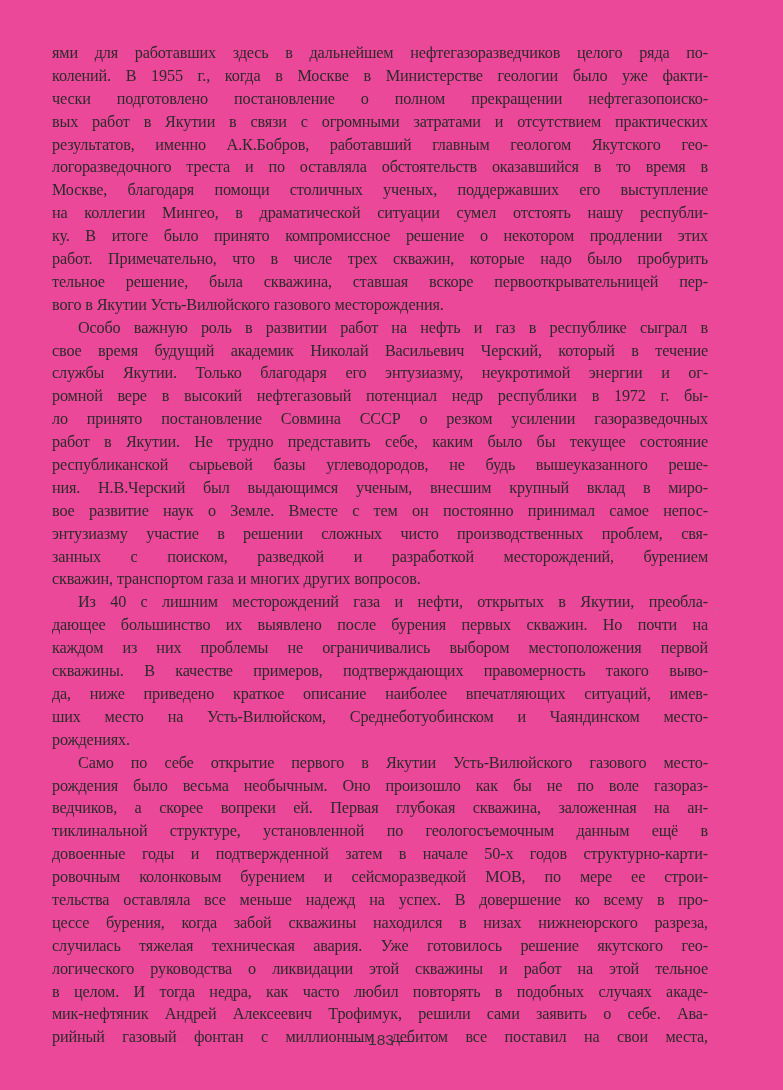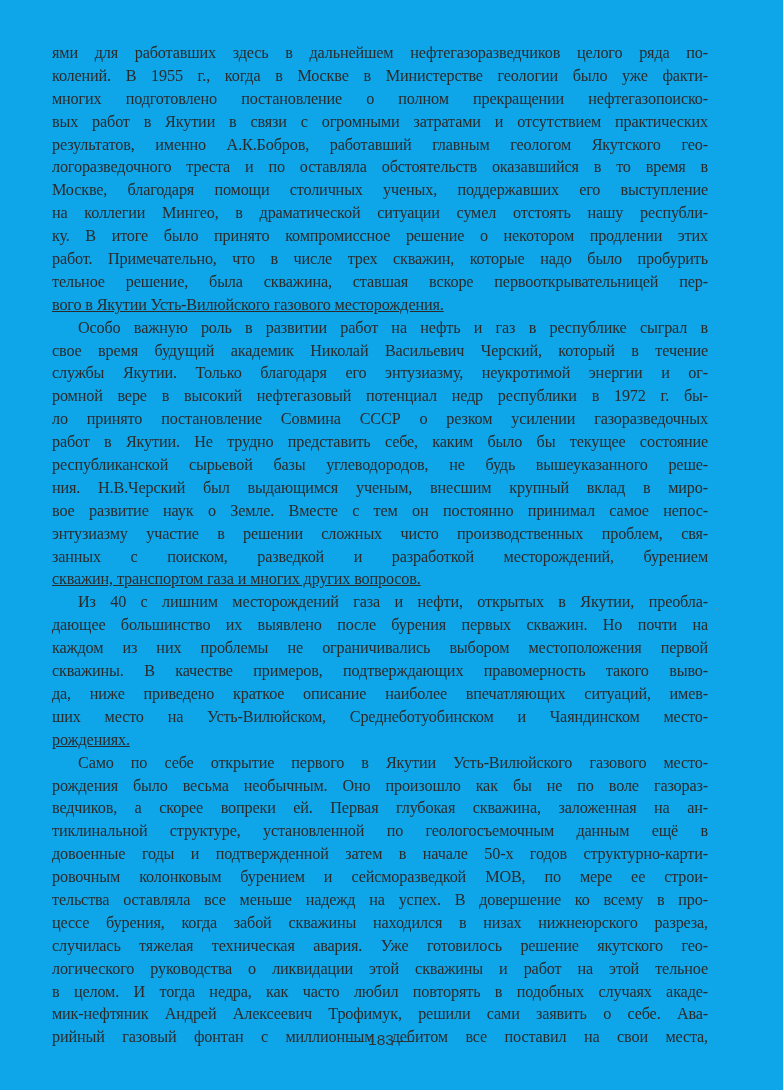--- a/index.html
+++ b/index.html
@@ -11,21 +11,21 @@
     width: 783px;
     height: 1090px;
     position: relative;
     overflow: hidden;
   }
   .page {
     position: absolute;
     left: 0; top: 0;
     width: 783px;
     height: 1090px;
-    background: #0ea5e9;
+    background: #ec4899;
   }
   .text-column {
     position: absolute;
     left: 52px;
     top: 42px;
     width: 656px;
     font-family: "Liberation Serif", "DejaVu Serif", serif;
     font-size: 16.2px;
     line-height: 22.9px;
     color: #2b2b2b;
@@ -35,21 +35,20 @@
     display: block;
     height: 22.9px;
     white-space: nowrap;
     text-align: justify;
     text-align-last: justify;
     overflow: hidden;
   }
   .line.last {
     text-align: right;
     text-align-last: left;
-    text-decoration: underline;
   }
   .line.indent {
     padding-left: 26px;
   }
   .page-number {
     position: absolute;
     top: 1031px;
     left: 0;
     width: 762px;
     text-align: center;
@@ -70,21 +69,21 @@
 </style>
 </head>
 <body>
 
 <div class="page">
   <div class="text-column">
 
     <div>
       <span class="line">ями для работавших здесь в дальнейшем нефтегазоразведчиков целого ряда по-</span>
       <span class="line">колений. В 1955 г., когда в Москве в Министерстве геологии было уже факти-</span>
-      <span class="line">многих подготовлено постановление о полном прекращении нефтегазопоиско-</span>
+      <span class="line">чески подготовлено постановление о полном прекращении нефтегазопоиско-</span>
       <span class="line">вых работ в Якутии в связи с огромными затратами и отсутствием практических</span>
       <span class="line">результатов, именно А.К.Бобров, работавший главным геологом Якутского гео-</span>
       <span class="line">логоразведочного треста и по оставляла обстоятельств оказавшийся в то время в</span>
       <span class="line">Москве, благодаря помощи столичных ученых, поддержавших его выступление</span>
       <span class="line">на коллегии Мингео, в драматической ситуации сумел отстоять нашу республи-</span>
       <span class="line">ку. В итоге было принято компромиссное решение о некотором продлении этих</span>
       <span class="line">работ. Примечательно, что в числе трех скважин, которые надо было пробурить</span>
       <span class="line">тельное решение, была скважина, ставшая вскоре первооткрывательницей пер-</span>
       <span class="line last">вого в Якутии Усть-Вилюйского газового месторождения.</span>
     </div>

